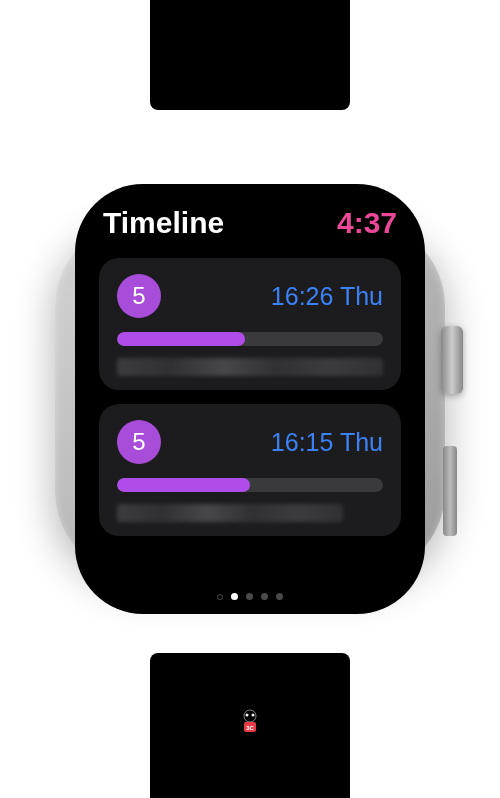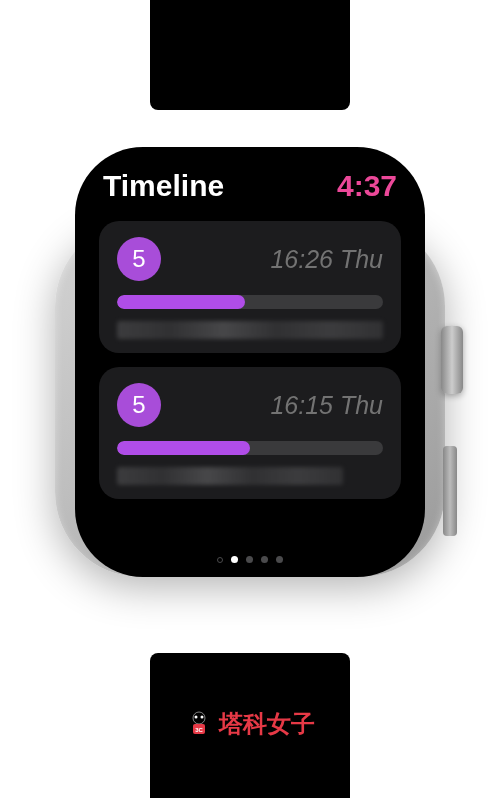--- a/index.html
+++ b/index.html
@@ -34,21 +34,21 @@
       justify-content: center;
       padding-top: 55px;
     }
     .watch-case {
       position: relative;
       width: 390px;
       height: 356px;
       background: linear-gradient(135deg, #d4d4d4, #9a9a9a);
       border-radius: 85px;
       display: flex;
-      align-items: flex-end;
+      align-items: center;
       justify-content: center;
       box-shadow: 0 10px 40px rgba(0,0,0,0.3), inset 0 2px 8px rgba(255,255,255,0.4);
       z-index: 10;
     }
     .watch-crown {
       position: absolute;
       right: -18px;
       top: 105px;
       width: 22px;
       height: 68px;
@@ -115,24 +115,23 @@
       border-radius: 50%;
       background: #a84dd9;
       color: #fff;
       display: flex;
       align-items: center;
       justify-content: center;
       font-size: 24px;
       font-weight: 400;
     }
     .timestamp {
-      color: #737373;
+      color: #3b82f6;
       font-size: 25px;
       font-weight: 400;
-      font-style: italic;
     }
     .progress {
       width: 100%;
       height: 14px;
       background: #3a3a3c;
       border-radius: 7px;
       overflow: hidden;
       margin-bottom: 12px;
     }
     .progress-fill {
@@ -244,15 +243,14 @@
   <div class="logo">
     <div class="logo-icon">
       <svg width="28" height="28" viewBox="0 0 28 28">
         <circle cx="14" cy="8" r="6" fill="#000" stroke="#fff" stroke-width="0.5"></circle>
         <circle cx="11" cy="7" r="1.5" fill="#fff"></circle>
         <circle cx="17" cy="7" r="1.5" fill="#fff"></circle>
         <rect x="8" y="14" width="12" height="10" rx="2" fill="#e63946"></rect>
         <text x="14" y="22" font-size="6" fill="#fff" text-anchor="middle" font-weight="bold">3C</text>
       </svg>
     </div>
-    <div class="logo-text">塔科女子</div>
   </div>
 </div>
 
 </body></html>

